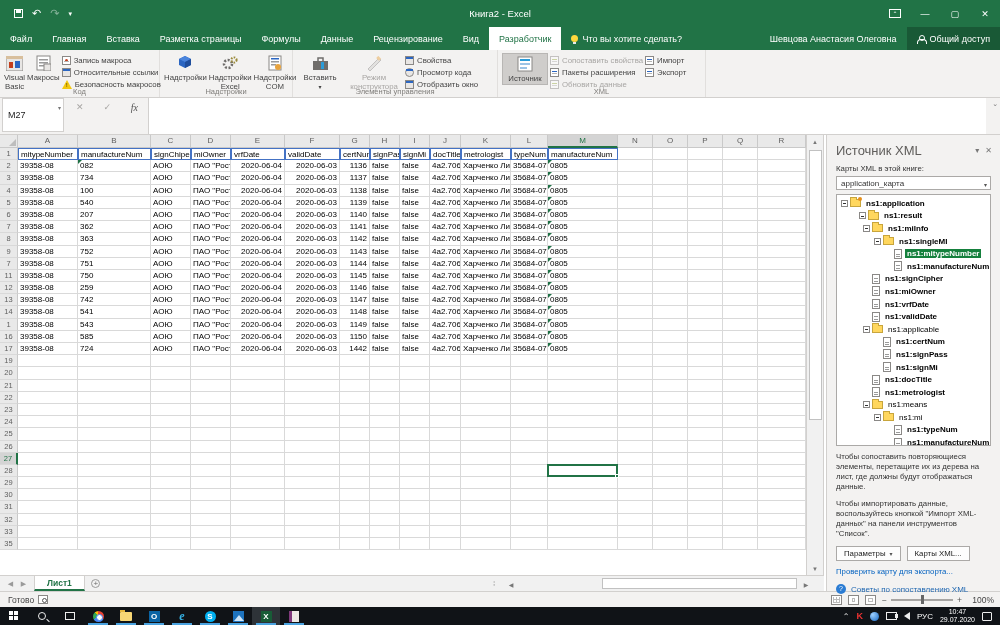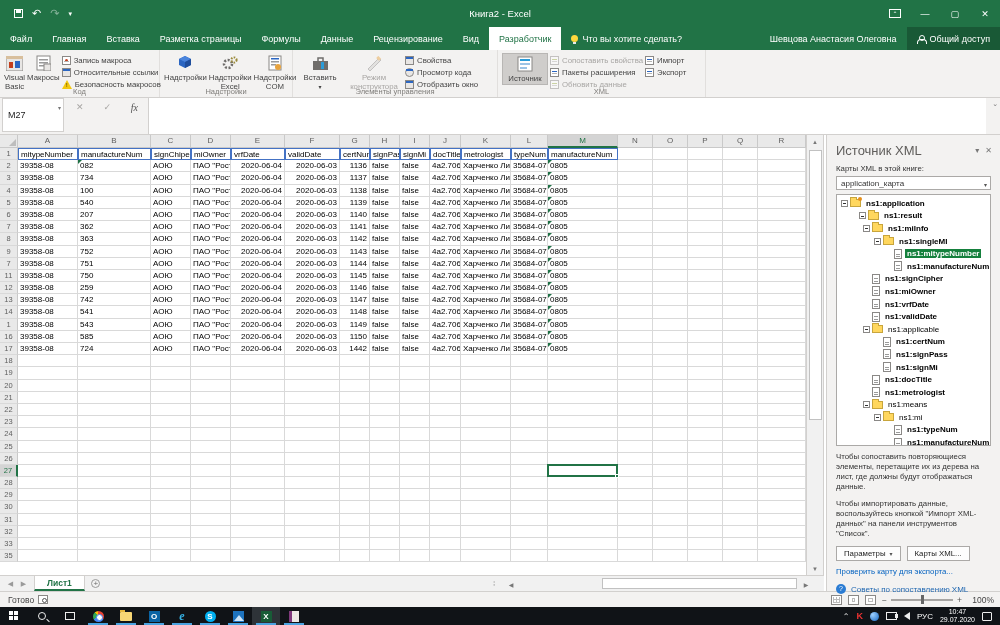--- a/index.html
+++ b/index.html
@@ -762,41 +762,20 @@
       <div class="gc" style="width: 50px;"><span>Харченко Ли</span></div>
       <div class="gc" style="width: 37px;"><span>35684-07</span></div>
       <div class="gc" style="width: 70px;"><span class="tri"></span><span>0805</span></div>
       <div class="gc" style="width: 35px;"></div>
       <div class="gc" style="width: 35px;"></div>
       <div class="gc" style="width: 35px;"></div>
       <div class="gc" style="width: 35px;"></div>
       <div class="gc" style="width: 48px;"></div>
     </div>
     <div class="grow">
-      <div class="rh">18</div>
-      <div class="gc" style="width: 60px;"></div>
-      <div class="gc" style="width: 73px;"></div>
-      <div class="gc" style="width: 40px;"></div>
-      <div class="gc" style="width: 40px;"></div>
-      <div class="gc" style="width: 54px;"></div>
-      <div class="gc" style="width: 55px;"></div>
-      <div class="gc" style="width: 30px;"></div>
-      <div class="gc" style="width: 30px;"></div>
-      <div class="gc" style="width: 30px;"></div>
-      <div class="gc" style="width: 31px;"></div>
-      <div class="gc" style="width: 50px;"></div>
-      <div class="gc" style="width: 37px;"></div>
-      <div class="gc" style="width: 70px;"></div>
-      <div class="gc" style="width: 35px;"></div>
-      <div class="gc" style="width: 35px;"></div>
-      <div class="gc" style="width: 35px;"></div>
-      <div class="gc" style="width: 35px;"></div>
-      <div class="gc" style="width: 48px;"></div>
-    </div>
-    <div class="grow">
       <div class="rh">19</div>
       <div class="gc" style="width: 60px;"></div>
       <div class="gc" style="width: 73px;"></div>
       <div class="gc" style="width: 40px;"></div>
       <div class="gc" style="width: 40px;"></div>
       <div class="gc" style="width: 54px;"></div>
       <div class="gc" style="width: 55px;"></div>
       <div class="gc" style="width: 30px;"></div>
       <div class="gc" style="width: 30px;"></div>
       <div class="gc" style="width: 30px;"></div>

